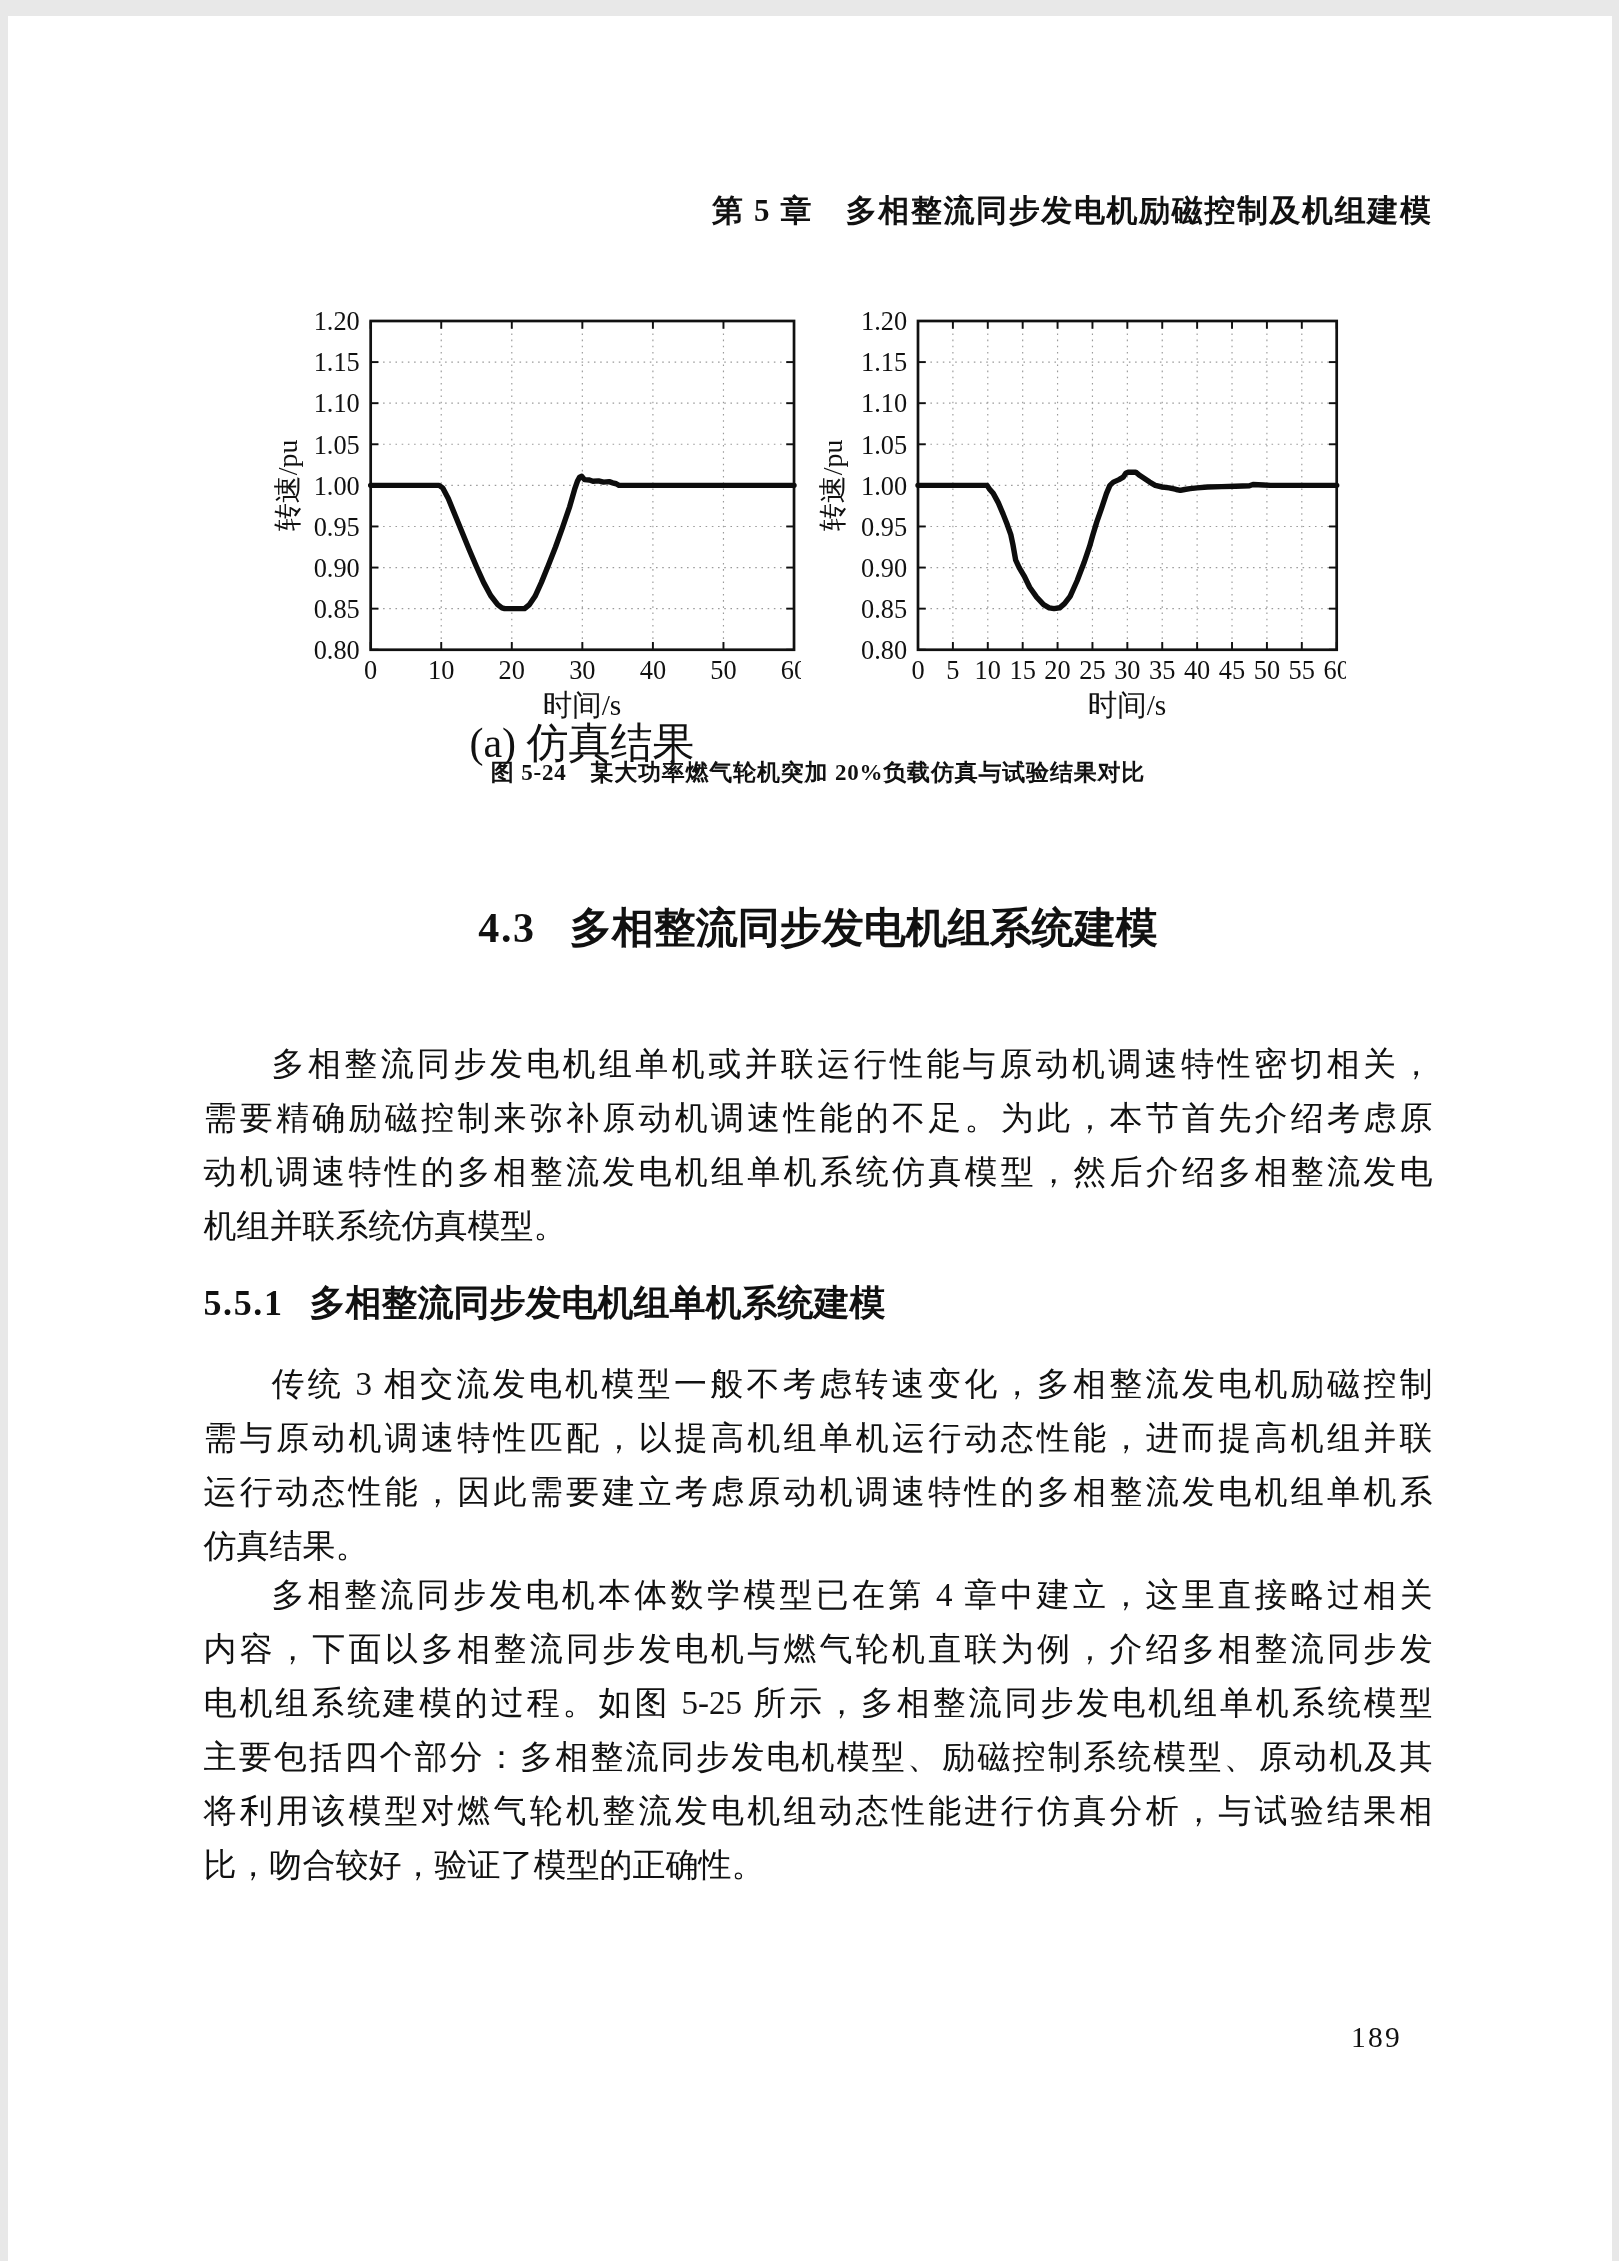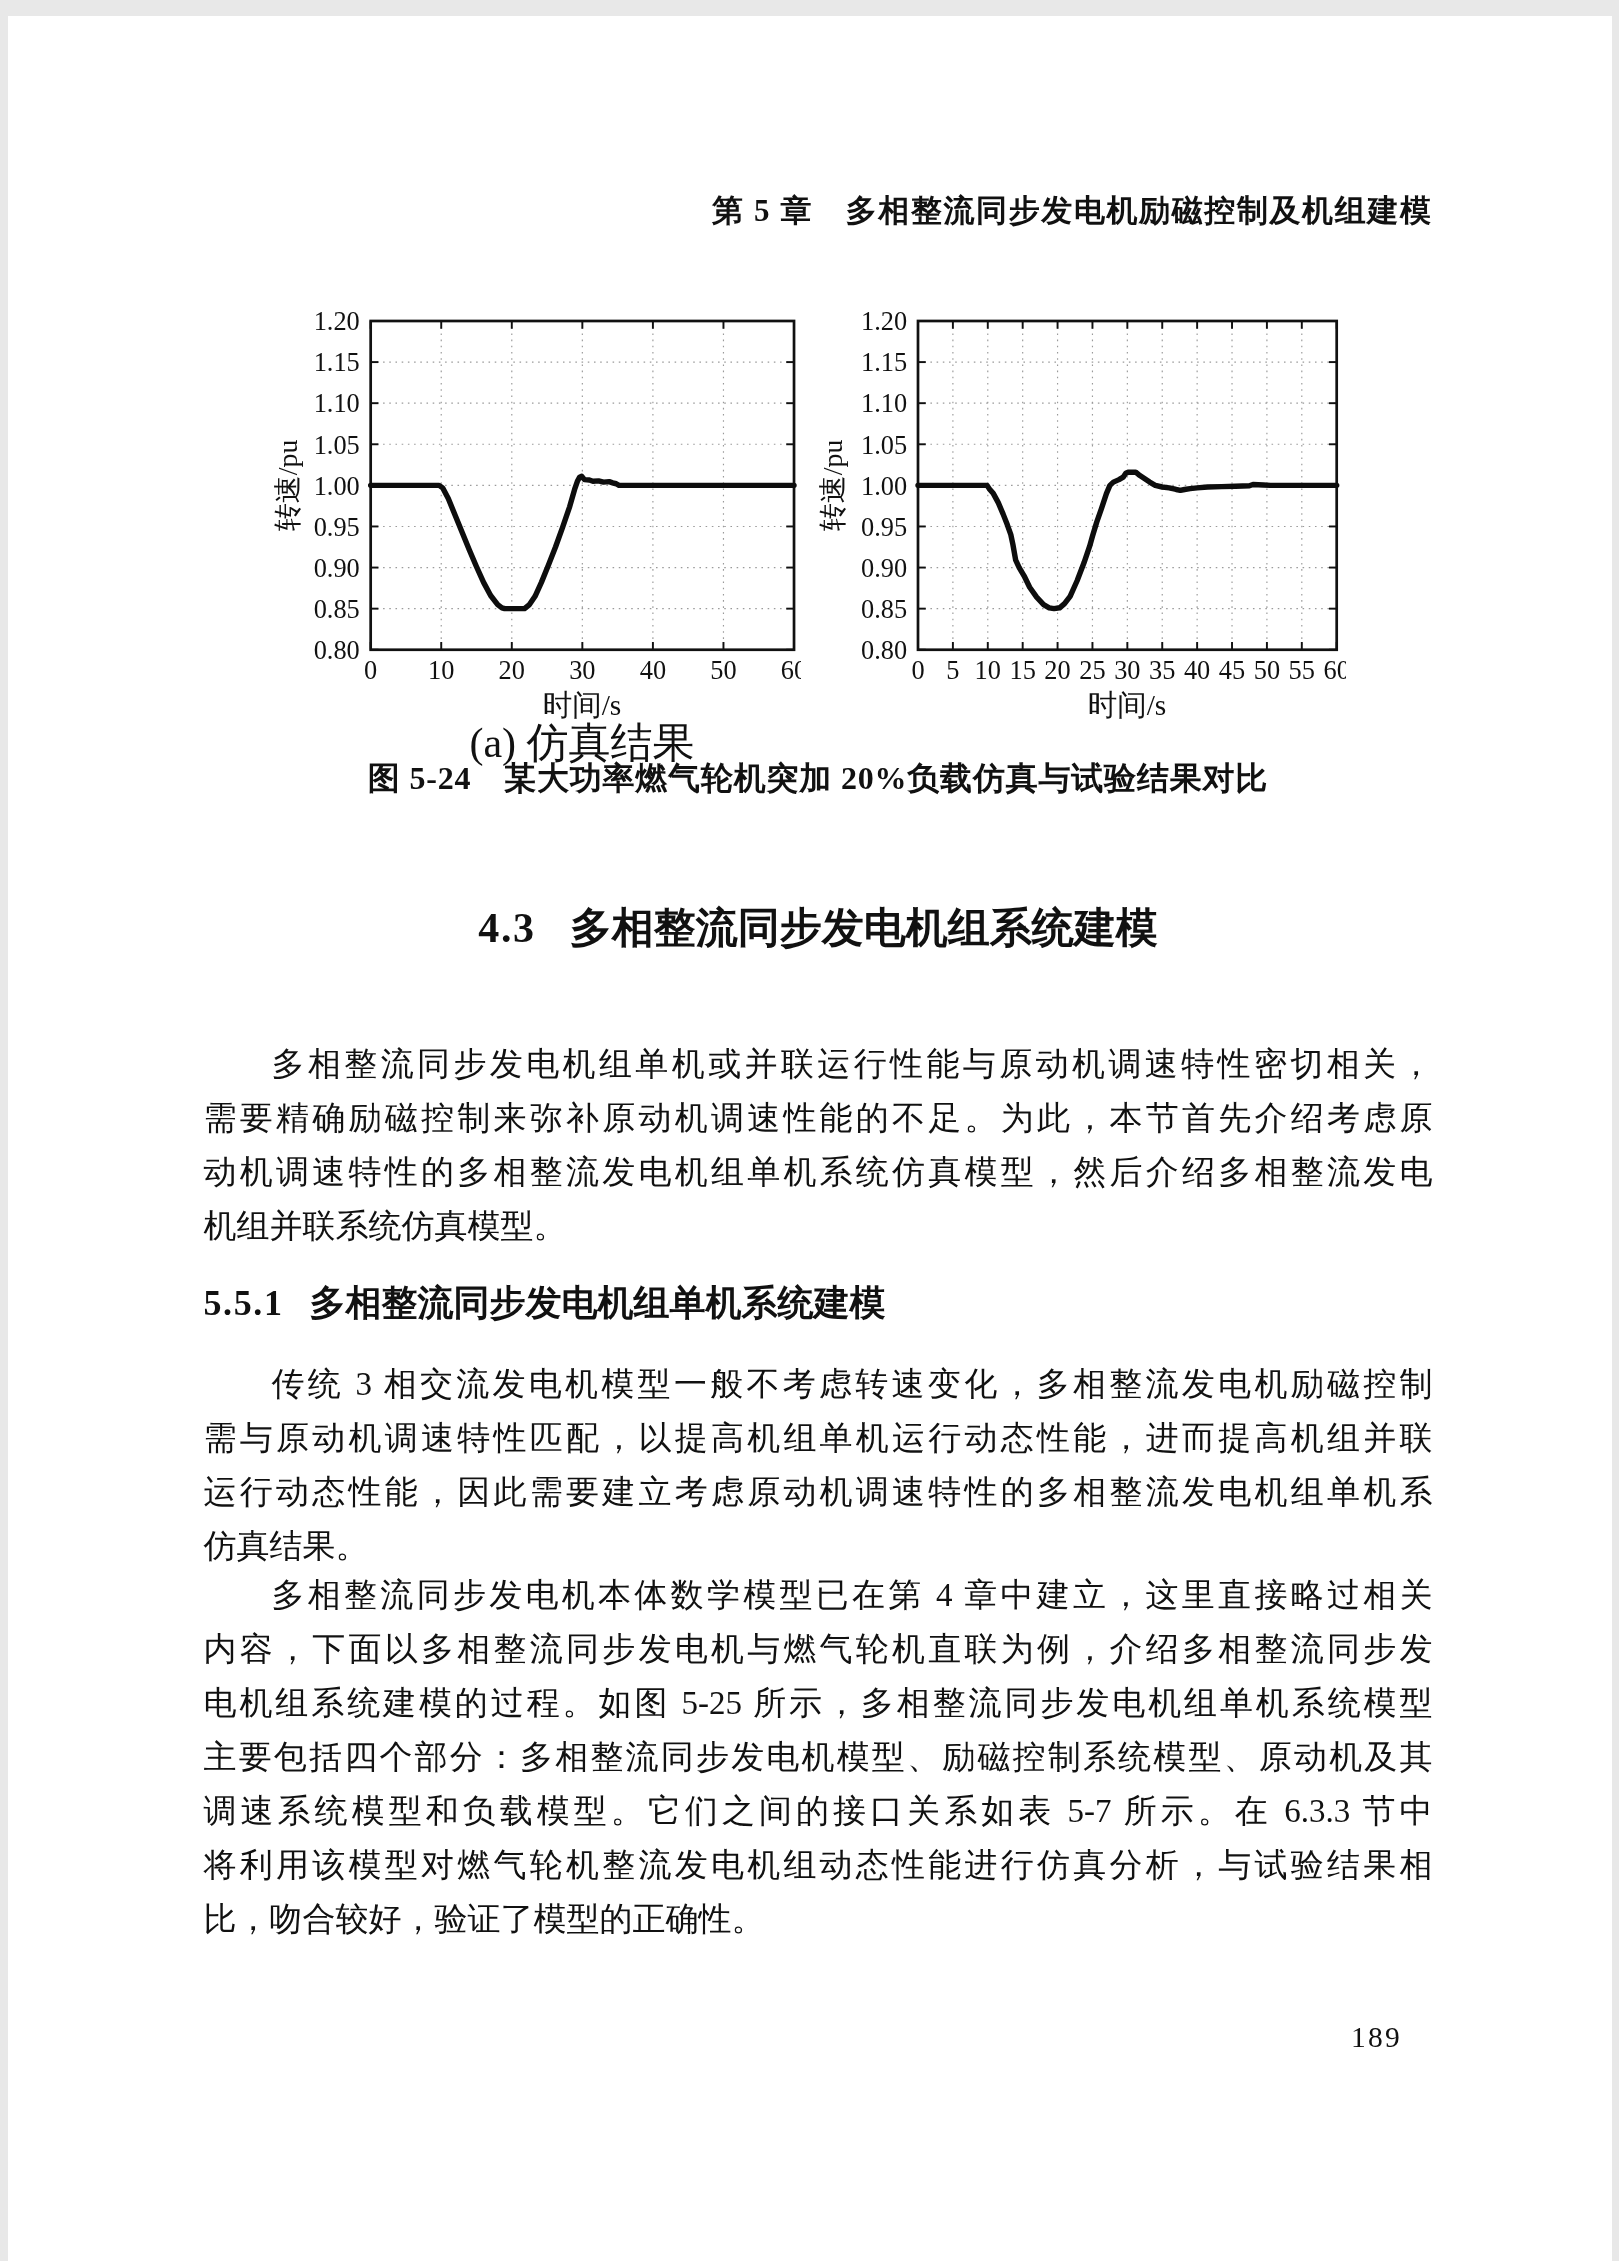--- a/index.html
+++ b/index.html
@@ -15,21 +15,21 @@
   .grid{stroke:#9a9a9a;stroke-width:1.5;stroke-dasharray:2 6;fill:none;}
   .frame{fill:none;stroke:#111;stroke-width:3.5;}
   .tick{stroke:#111;stroke-width:2.5;}
   .curve{fill:none;stroke:#0d0d0d;stroke-width:7;stroke-linejoin:round;stroke-linecap:round;}
   .xticklab{font-size:34px;text-anchor:middle;}
   .yticklab{font-size:34px;text-anchor:end;}
   .ylab{font-size:36px;text-anchor:middle;}
 
   .axis-label{font-size:29.5px;text-align:center;}
   .subcaption{font-size:42px;text-align:center;}
-  #figcap{top:741px;left:196px;width:1229px;text-align:center;font-size:32px;font-weight:bold;letter-spacing:0.8px;}
+  #figcap{top:741px;left:196px;width:1229px;text-align:center;font-size:23px;font-weight:bold;letter-spacing:0.8px;}
 
   #sec-title{top:884px;left:196px;width:1229px;text-align:center;font-size:42px;font-weight:bold;}
   #sec-title .num{margin-right:34px;letter-spacing:1.6px;}
   #subsec-title{top:1266px;left:196px;width:1229px;font-size:36px;font-weight:bold;line-height:43px;}
   #subsec-title .num{margin-right:26px;letter-spacing:1.6px;}
 
   .para{left:196px;width:1229px;font-size:33px;line-height:54px;}
   .line{text-align:justify;text-align-last:justify;white-space:normal;}
   .line.indent{text-indent:68px;}
   .line.last{text-align-last:left;font-family:Liberation Serif, serif;}
@@ -229,21 +229,20 @@
     <div class="line">需与原动机调速特性匹配，以提高机组单机运行动态性能，进而提高机组并联</div>
     <div class="line">运行动态性能，因此需要建立考虑原动机调速特性的多相整流发电机组单机系</div>
     <div class="line last">仿真结果。</div>
   </div>
 
   <div class="abs para" style="top:1552px;">
     <div class="line indent">多相整流同步发电机本体数学模型已在第 4 章中建立，这里直接略过相关</div>
     <div class="line">内容，下面以多相整流同步发电机与燃气轮机直联为例，介绍多相整流同步发</div>
     <div class="line">电机组系统建模的过程。如图 5-25 所示，多相整流同步发电机组单机系统模型</div>
     <div class="line">主要包括四个部分：多相整流同步发电机模型、励磁控制系统模型、原动机及其</div>
-    <div class="line">调速系统模型和负载模型。它们之间的接口关系如表 5-7 所示。在 6.3.3 节中</div>
     <div class="line">将利用该模型对燃气轮机整流发电机组动态性能进行仿真分析，与试验结果相</div>
     <div class="line last">比，吻合较好，验证了模型的正确性。</div>
   </div>
 
   <div id="pgnum" class="abs">189</div>
 
 </div>
 
 
 </body></html>

